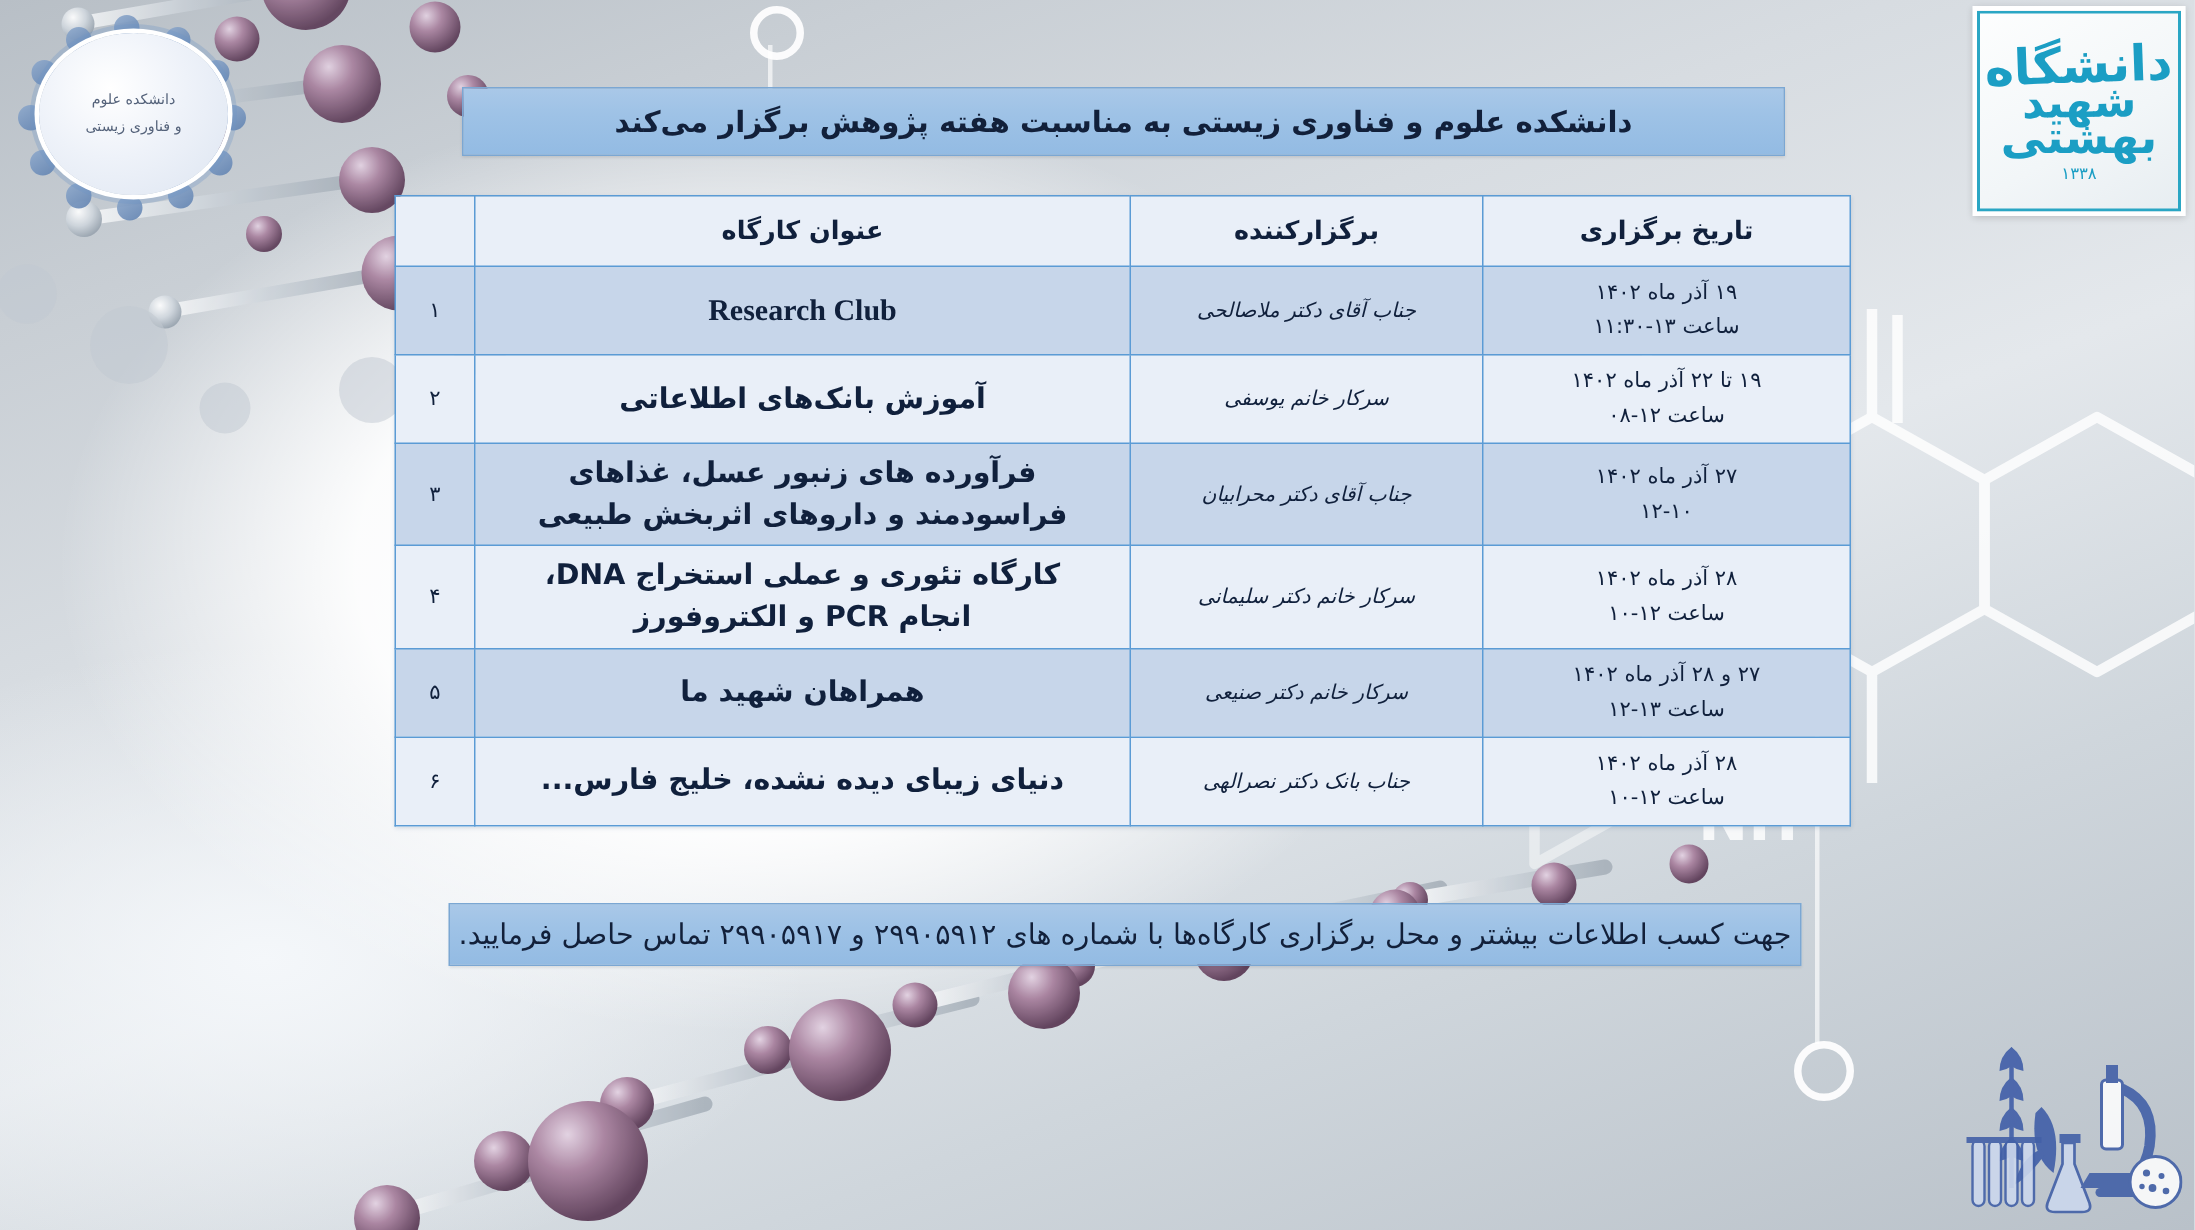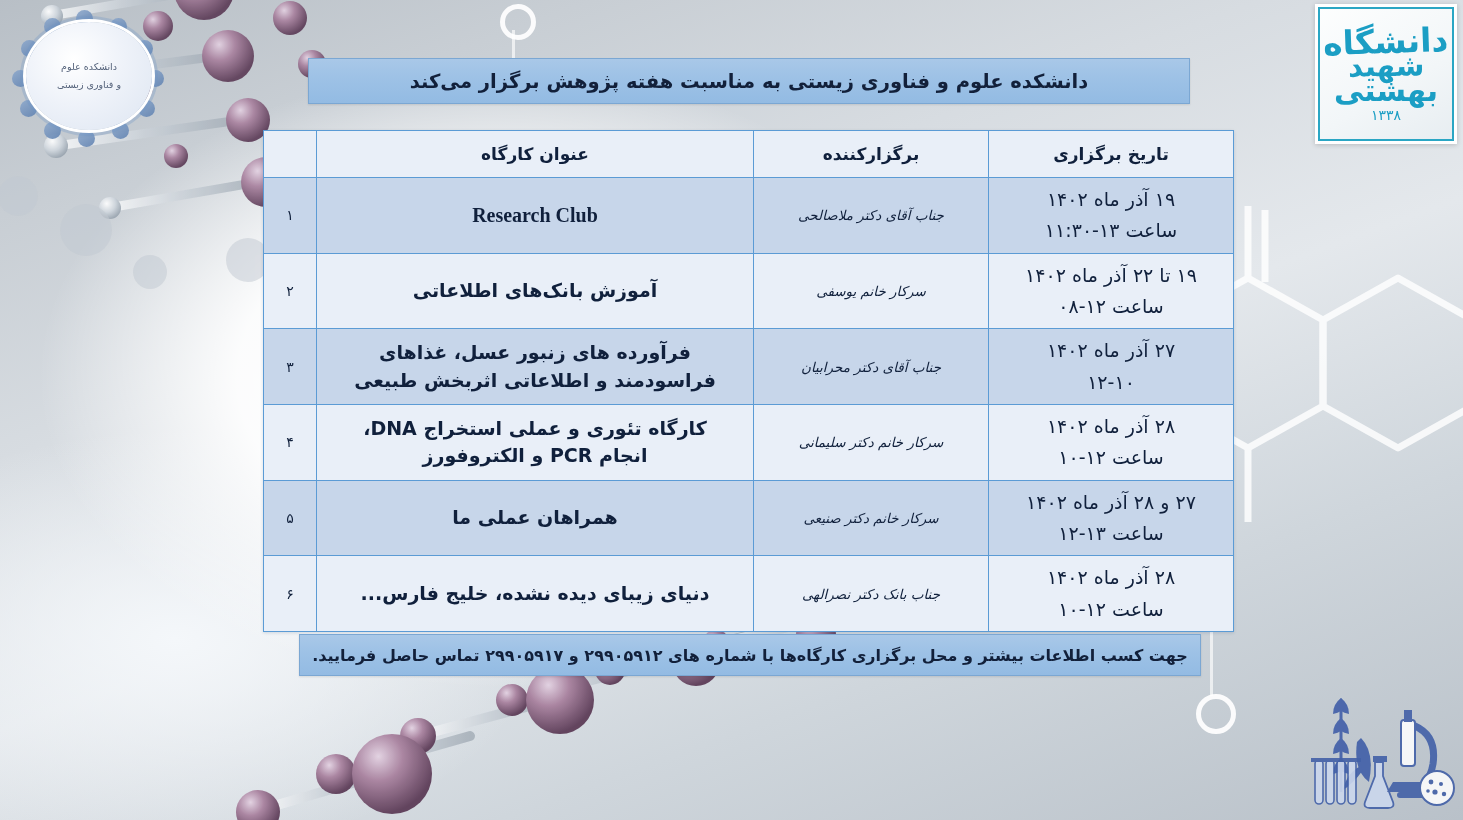--- a/index.html
+++ b/index.html
@@ -59,21 +59,21 @@
     position:relative;width:118px;height:116px;
     display:flex;flex-direction:column;align-items:center;justify-content:center;
   }
   .uni-word{
     color:#1b9ec4;font-family:"DejaVu Sans",sans-serif;font-weight:bold;
     text-align:center;line-height:1;white-space:nowrap;
   }
   .uni-w1{font-size:33px;letter-spacing:-2px;transform:rotate(-2deg);margin-bottom:-6px;}
   .uni-w2{font-size:29px;letter-spacing:-2px;transform:rotate(-1deg);margin-bottom:-5px;}
   .uni-w3{font-size:30px;letter-spacing:-2px;}
-  .uni-year{color:#1b9ec4;font-size:14px;font-family:"DejaVu Sans",sans-serif;
+  .uni-year{color:#1b9ec4;font-size:11px;font-family:"DejaVu Sans",sans-serif;
     letter-spacing:2px;margin-top:1px;}
 
   
   .sci-illus{position:absolute;right:8px;bottom:6px;width:158px;height:122px;opacity:.95;}
 
   
   .banner{
     position:absolute;
     background:linear-gradient(180deg,#a9c8e8 0%,#9ec2e6 40%,#93bbe3 100%);
     border:1px solid #7ba7d3;
@@ -82,22 +82,22 @@
     color:#12203a;
     font-family:"DejaVu Sans",sans-serif;
     text-align:center;
     margin-left:12px;
   }
   .banner-title{
     right:273px;top:58px;width:880px;height:44px;
     font-size:19.5px;font-weight:bold;
   }
   .banner-footer{
-    right:262px;top:634px;width:900px;height:40px;
-    font-size:16px;font-weight:bold;
+    right:262px;top:602px;width:900px;height:40px;
+    font-size:19px;font-weight:normal;
   }
 
   
   .tbl-wrap{position:absolute;right:229px;top:130px;width:970px;}
   table.sched{
     width:970px;border-collapse:collapse;
     table-layout:fixed;
     font-family:"DejaVu Sans",sans-serif;
     box-shadow:0 1px 3px rgba(30,60,100,.16);
   }
@@ -112,21 +112,21 @@
     font-size:17px;font-weight:bold;height:34px;
   }
   col.c-date{width:245px;}
   col.c-host{width:235px;}
   col.c-title{width:437px;}
   col.c-num{width:53px;}
 
   tr.alt-a td{background:#c7d6ea;}
   tr.alt-b td{background:#e9eff8;}
 
-  td.cell-date{font-size:19px;line-height:1.65;color:#16263f;}
+  td.cell-date{font-size:14px;line-height:1.65;color:#16263f;}
   td.cell-host{font-size:13.5px;color:#16263f;font-style:italic;}
   td.cell-title{font-size:19px;font-weight:bold;line-height:1.45;color:#0c1a33;}
   td.cell-title.latin{font-family:"Liberation Serif","DejaVu Serif",serif;font-size:20px;}
   td.cell-num{font-size:14px;color:#16263f;}
 
   .dline{display:block;}
 </style>
 </head>
 <body>
 
@@ -354,39 +354,39 @@
             <td class="cell-host">سرکار خانم یوسفی</td>
             <td class="cell-title">آموزش بانک‌های اطلاعاتی</td>
             <td class="cell-num">۲</td>
           </tr>
           <tr class="alt-a">
             <td class="cell-date">
               <span class="dline">۲۷ آذر ماه ۱۴۰۲</span>
               <span class="dline">۱۲-۱۰</span>
             </td>
             <td class="cell-host">جناب آقای دکتر محرابیان</td>
-            <td class="cell-title">فرآورده های زنبور عسل، غذاهای فراسودمند و اطلاعاتی اثربخش طبیعی</td>
+            <td class="cell-title">فرآورده های زنبور عسل، غذاهای فراسودمند و داروهای اثربخش طبیعی</td>
             <td class="cell-num">۳</td>
           </tr>
           <tr class="alt-b">
             <td class="cell-date">
               <span class="dline">۲۸ آذر ماه ۱۴۰۲</span>
               <span class="dline">ساعت ۱۲-۱۰</span>
             </td>
             <td class="cell-host">سرکار خانم دکتر سلیمانی</td>
             <td class="cell-title">کارگاه تئوری و عملی استخراج DNA، انجام PCR و الکتروفورز</td>
             <td class="cell-num">۴</td>
           </tr>
           <tr class="alt-a">
             <td class="cell-date">
               <span class="dline">۲۷ و ۲۸ آذر ماه ۱۴۰۲</span>
               <span class="dline">ساعت ۱۳-۱۲</span>
             </td>
             <td class="cell-host">سرکار خانم دکتر صنیعی</td>
-            <td class="cell-title">همراهان عملی ما</td>
+            <td class="cell-title">همراهان شهید ما</td>
             <td class="cell-num">۵</td>
           </tr>
           <tr class="alt-b">
             <td class="cell-date">
               <span class="dline">۲۸ آذر ماه ۱۴۰۲</span>
               <span class="dline">ساعت ۱۲-۱۰</span>
             </td>
             <td class="cell-host">جناب بانک دکتر نصرالهی</td>
             <td class="cell-title">دنیای زیبای دیده نشده، خلیج فارس...</td>
             <td class="cell-num">۶</td>

